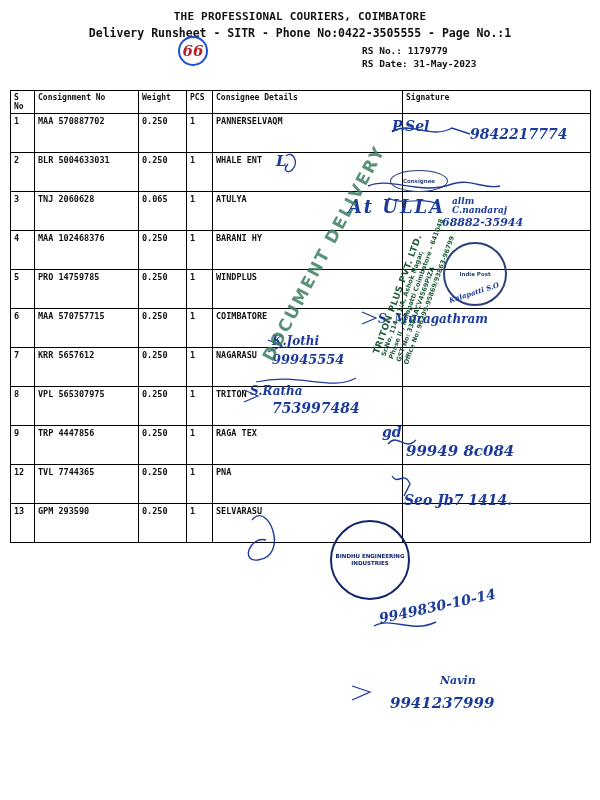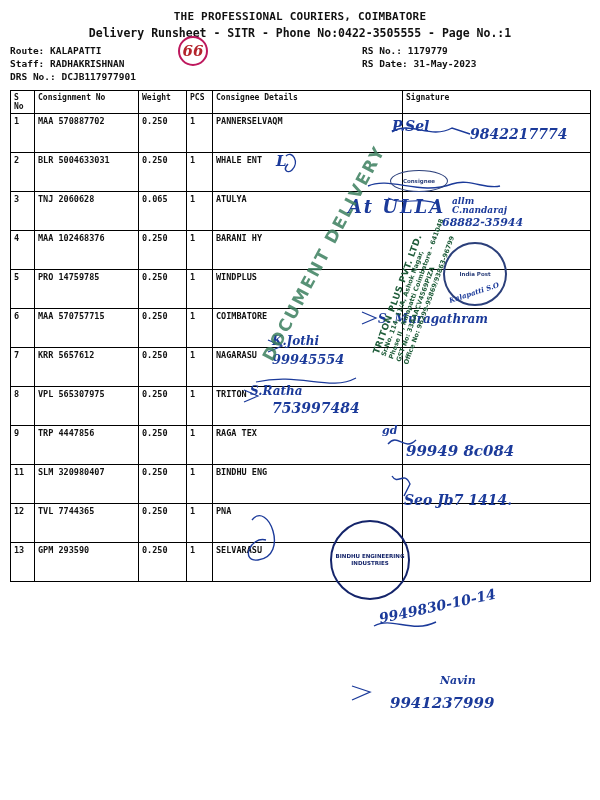--- a/index.html
+++ b/index.html
@@ -101,21 +101,21 @@
     font-weight: bold;
     color: #1b3a9a;
     white-space: nowrap;
   }
   .red-circle {
     position: absolute;
     left: 178px;
     top: 36px;
     width: 26px;
     height: 26px;
-    border: 2px solid #be185d;
+    border: 2px solid #1d4ed8;
     border-radius: 50%;
     color: #b3232b;
     font-family: "DejaVu Serif", serif;
     font-size: 15px;
     font-weight: bold;
     font-style: italic;
     display: flex;
     align-items: center;
     justify-content: center;
   }
@@ -206,34 +206,20 @@
 </style>
 </head>
 <body>
 
 <div class="page">
 
   <div class="doc-title">THE PROFESSIONAL COURIERS, COIMBATORE</div>
   <div class="doc-subtitle">Delivery Runsheet - SITR - Phone No:0422-3505555 - Page No.:1</div>
 
   <div class="meta">
-    <div class="meta-left">
-      <div class="meta-row">
-        <span class="lbl">Route:</span>
-        <span>KALAPATTI</span>
-      </div>
-      <div class="meta-row">
-        <span class="lbl">Staff:</span>
-        <span>RADHAKRISHNAN</span>
-      </div>
-      <div class="meta-row">
-        <span class="lbl">DRS No.:</span>
-        <span>DCJB117977901</span>
-      </div>
-    </div>
     <div class="meta-right">
       <div class="meta-row">
         <span class="lbl">RS No.:</span>
         <span>1179779</span>
       </div>
       <div class="meta-row">
         <span class="lbl">RS Date:</span>
         <span>31-May-2023</span>
       </div>
     </div>
@@ -322,28 +308,20 @@
         <td class="row-cell">1</td>
         <td class="row-cell">TRITON</td>
         <td class="row-cell sig-cell"></td>
       </tr>
       <tr>
         <td class="row-cell">9</td>
         <td class="row-cell">TRP 4447856</td>
         <td class="row-cell">0.250</td>
         <td class="row-cell">1</td>
         <td class="row-cell">RAGA TEX</td>
-        <td class="row-cell sig-cell"></td>
-      </tr>
-      <tr>
-        <td class="row-cell">11</td>
-        <td class="row-cell">SLM 320980407</td>
-        <td class="row-cell">0.250</td>
-        <td class="row-cell">1</td>
-        <td class="row-cell">BINDHU ENG</td>
         <td class="row-cell sig-cell"></td>
       </tr>
       <tr>
         <td class="row-cell">12</td>
         <td class="row-cell">TVL 7744365</td>
         <td class="row-cell">0.250</td>
         <td class="row-cell">1</td>
         <td class="row-cell">PNA</td>
         <td class="row-cell sig-cell"></td>
       </tr>
@@ -405,21 +383,21 @@
 
     <div class="rubber-block">
       <div class="big">TRITON PLUS PVT. LTD.</div>
       <div>Sr.No. 114, 11/A, Ashok Nagar,</div>
       <div>Phase II , Kalapatti Coimbatore - 641048</div>
       <div>GST No: 33AAACV4569PIZA</div>
       <div>Office No: 96299-95869/93863-96799</div>
     </div>
 
     <div class="hw" style="left:406px; top:442px; font-size:15px;">99949 8c084</div>
-    <div class="hw" style="left:382px; top:424px; font-size:11px;">gd</div>
+    <div class="hw" style="left:382px; top:424px; font-size:14px;">gd</div>
 
     <div class="hw" style="left:404px; top:492px; font-size:14px;">Seo Jb7 1414.</div>
 
     <div class="stamp-bindhu">
       <span>BINDHU ENGINEERING INDUSTRIES</span>
     </div>
 
     <div class="hw" style="left:378px; top:598px; font-size:14px; transform:rotate(-12deg);">9949830-10-14</div>
 
     <div class="hw" style="left:440px; top:674px; font-size:11px;">Navin</div>

